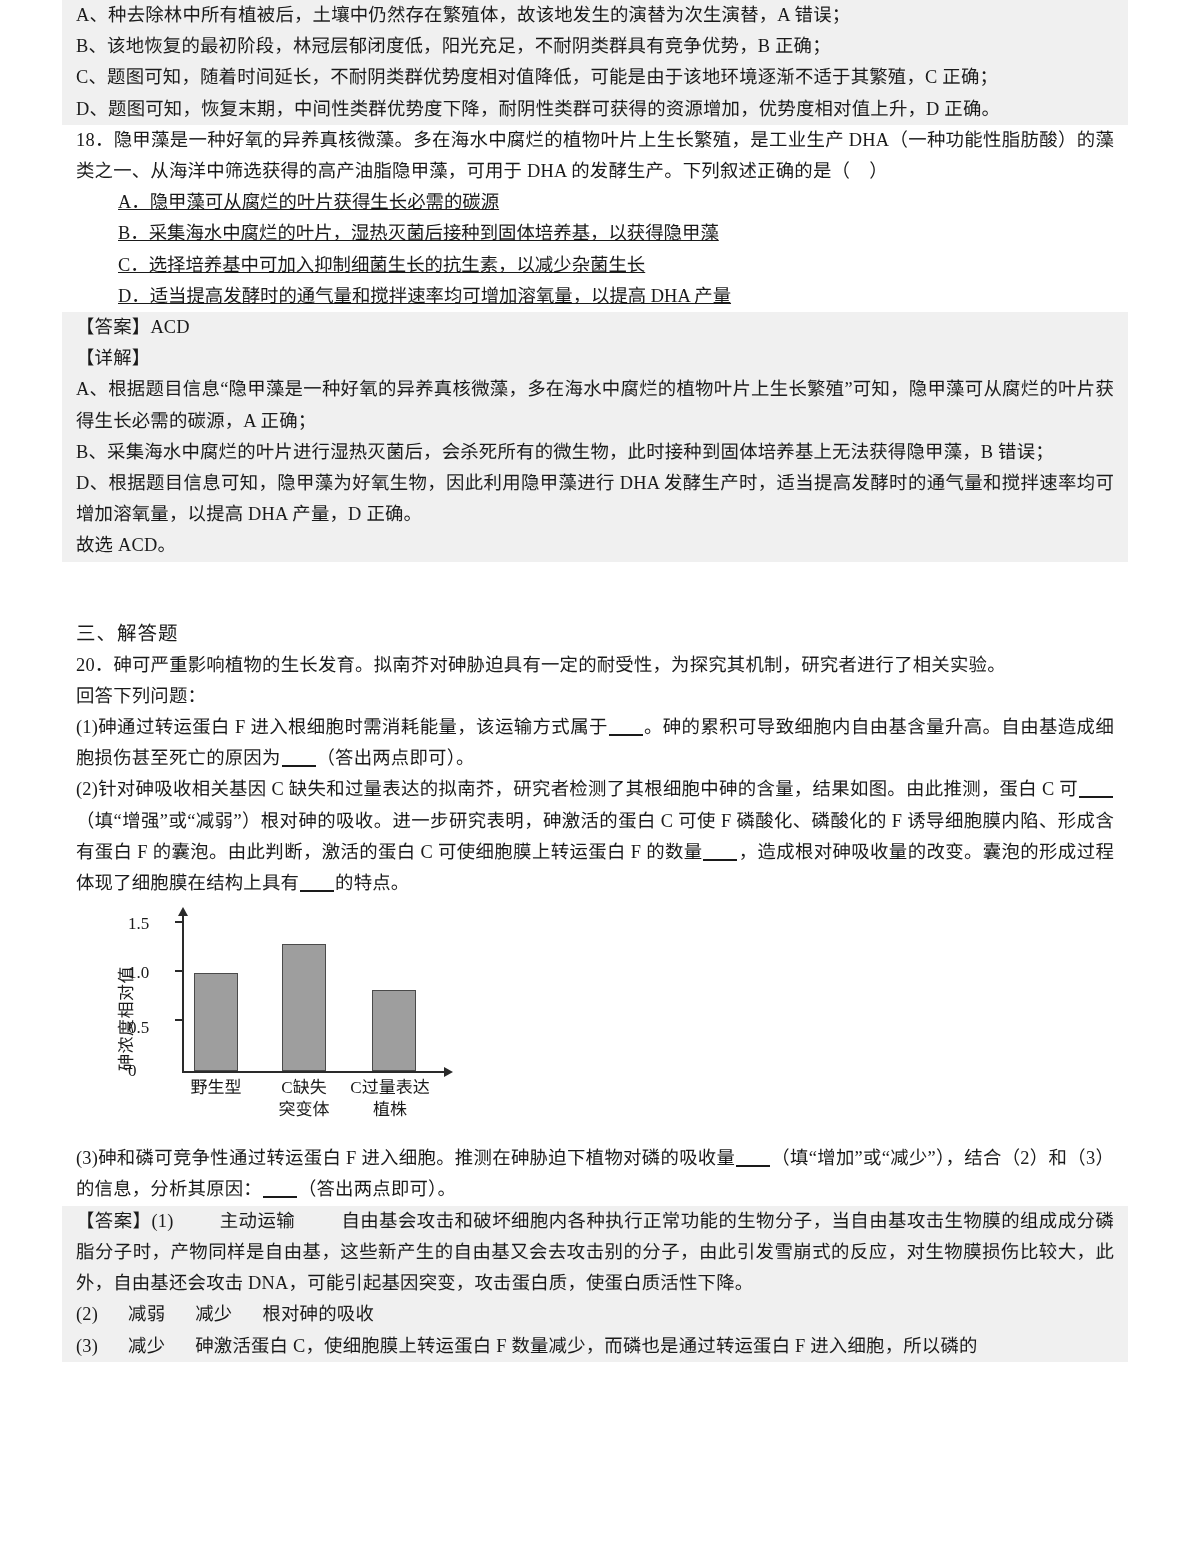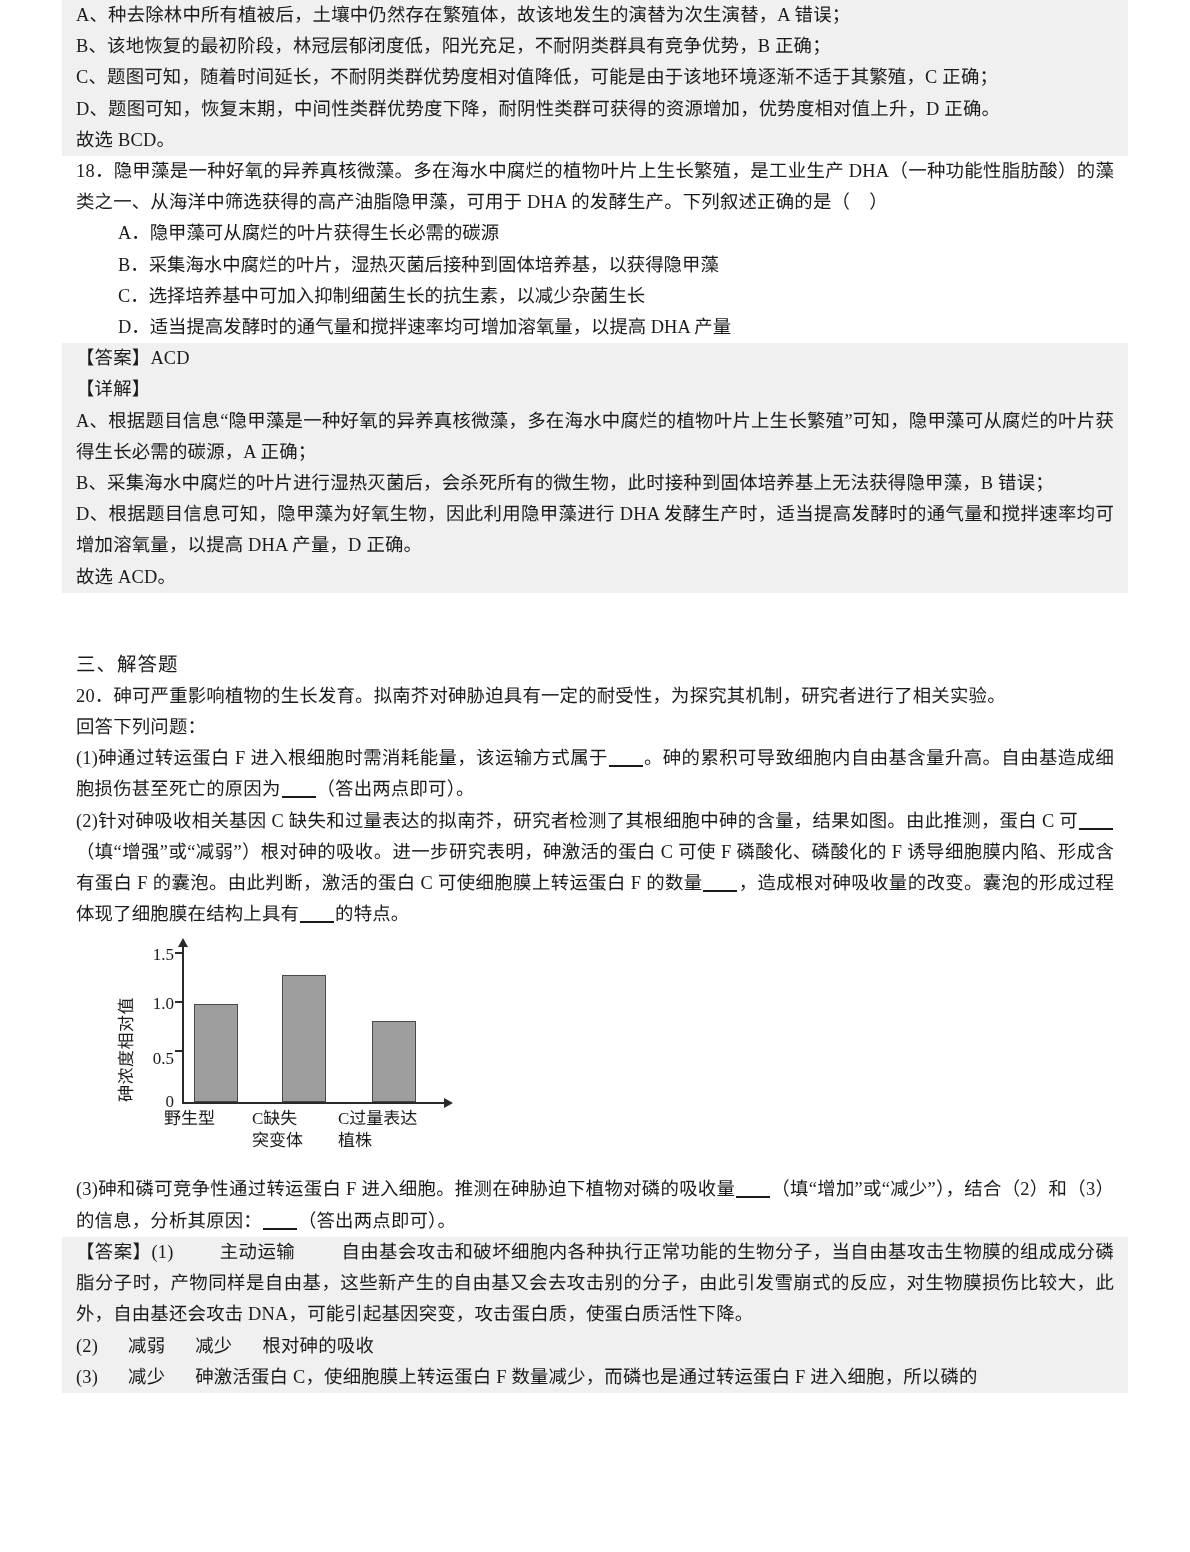--- a/index.html
+++ b/index.html
@@ -46,20 +46,21 @@
     letter-spacing: 0.2px;
     text-align: justify;
     text-justify: inter-ideograph;
     white-space: pre-wrap;
   }
   p.opt {
     margin: 0;
     padding-left: 42px;
     font-size: 18.4px;
     line-height: 31.2px;
+    text-decoration: underline;
   }
 
   .spacer-lg { height: 56px; }
   .spacer-sm { height: 14px; }
 
   h2.section-title {
     margin: 0;
     padding: 0 14px;
     font-size: 19.5px;
     line-height: 32px;
@@ -154,21 +155,21 @@
     position: absolute;
     left: 85px;
     width: 8px;
     height: 2px;
     background: #2a2a2a;
   }
   .tick-label {
     position: absolute;
     right: 0;
     width: 46px;
-    text-align: right;
+    text-align: left;
     font-size: 17px;
     line-height: 17px;
     letter-spacing: 0;
   }
   .tick-label-wrap {
     position: absolute;
     left: 20px;
     width: 64px;
   }
   .bar {
@@ -182,41 +183,40 @@
   .cat-labels {
     position: absolute;
     left: 92px;
     top: 162px;
     width: 268px;
     height: 46px;
   }
   .cat {
     position: absolute;
     width: 104px;
-    text-align: left;
+    text-align: center;
     font-size: 17px;
     line-height: 22px;
     letter-spacing: 0;
   }
 
   
   .ans-key p.line { text-indent: 0; }
 </style>
 </head>
 <body>
 
 <div class="page">
 
   <div class="wrap">
     <div class="block shaded">
       <p class="line">A、种去除林中所有植被后，土壤中仍然存在繁殖体，故该地发生的演替为次生演替，A 错误；</p>
       <p class="line">B、该地恢复的最初阶段，林冠层郁闭度低，阳光充足，不耐阴类群具有竞争优势，B 正确；</p>
       <p class="line">C、题图可知，随着时间延长，不耐阴类群优势度相对值降低，可能是由于该地环境逐渐不适于其繁殖，C 正确；</p>
       <p class="line">D、题图可知，恢复末期，中间性类群优势度下降，耐阴性类群可获得的资源增加，优势度相对值上升，D 正确。</p>
-      <p class="line">故选 BCD。</p>
     </div>
   </div>
 
   <div class="wrap">
     <div class="block">
       <p class="line">18．隐甲藻是一种好氧的异养真核微藻。多在海水中腐烂的植物叶片上生长繁殖，是工业生产 DHA（一种功能性脂肪酸）的藻类之一、从海洋中筛选获得的高产油脂隐甲藻，可用于 DHA 的发酵生产。下列叙述正确的是（    ）</p>
       <p class="opt">A．隐甲藻可从腐烂的叶片获得生长必需的碳源</p>
       <p class="opt">B．采集海水中腐烂的叶片，湿热灭菌后接种到固体培养基，以获得隐甲藻</p>
       <p class="opt">C．选择培养基中可加入抑制细菌生长的抗生素，以减少杂菌生长</p>
       <p class="opt">D．适当提高发酵时的通气量和搅拌速率均可增加溶氧量，以提高 DHA 产量</p>

